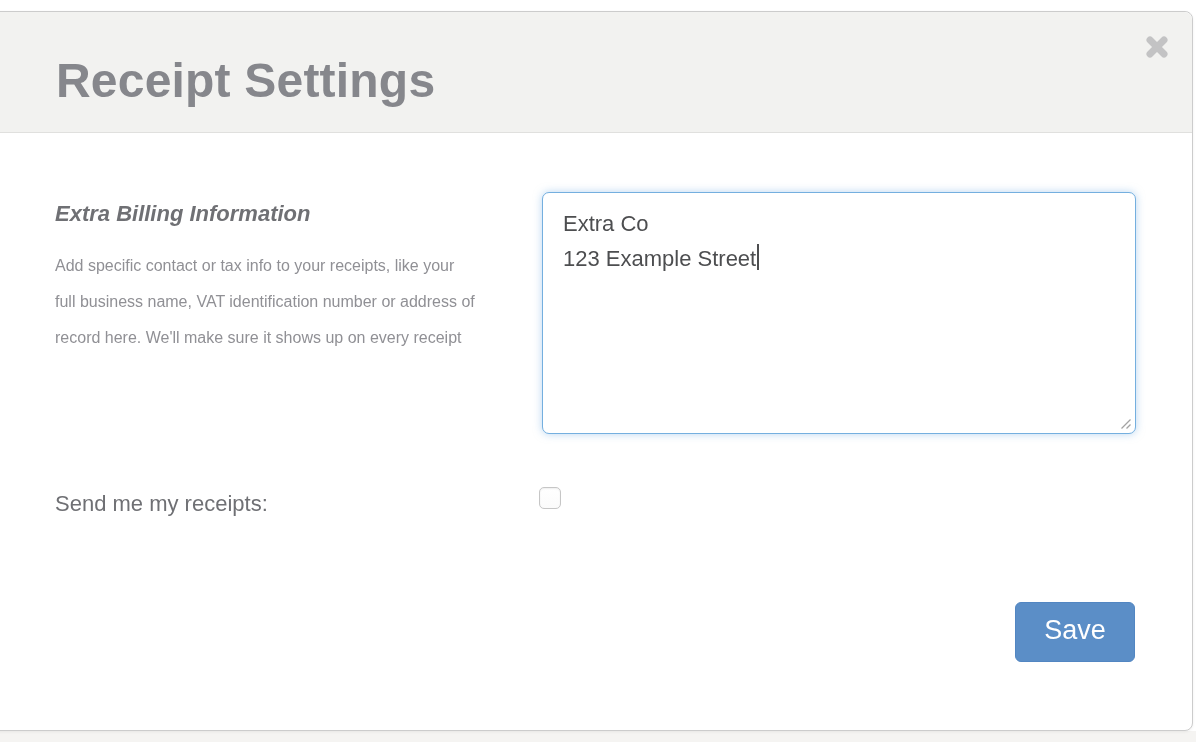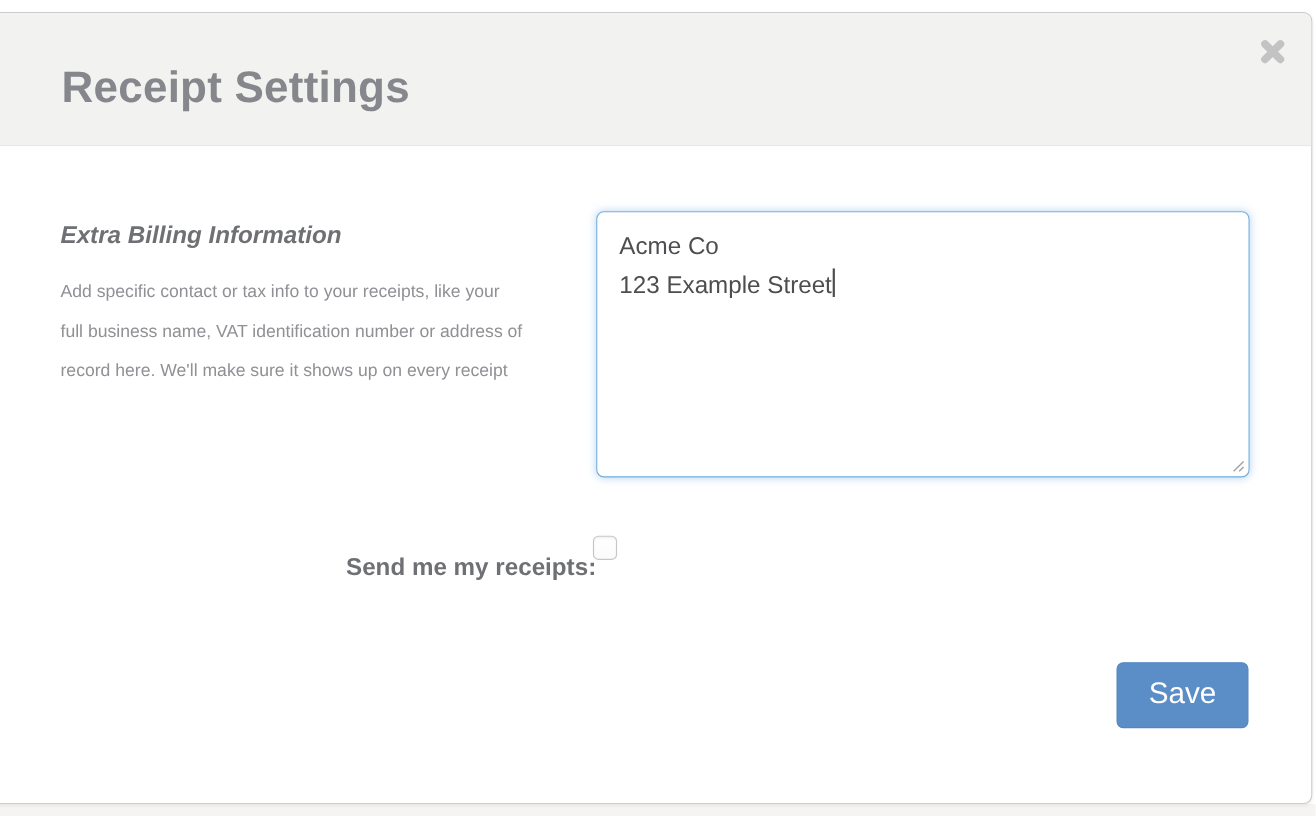--- a/index.html
+++ b/index.html
@@ -28,21 +28,21 @@
     position: relative;
     height: 121px;
     background: var(--header_bg, #f2f2f0);
     border-bottom: 1px solid var(--header_border, #e0e0de);
     border-radius: 8px 8px 0 0;
     display: flex;
     align-items: center;
     padding-left: 85px;
   }
   .modal-title {
-    font-size: 40px;
+    font-size: 48px;
     font-weight: 700;
     color: var(--title, #86878c);
     letter-spacing: 0.2px;
     margin-top: 16px;
   }
   .close-btn {
     position: absolute;
     top: 20px; right: 20px;
     width: 30px; height: 30px;
     background: transparent;
@@ -98,24 +98,23 @@
     vertical-align: -4px;
     margin-left: 1px;
   }
   .resize-handle {
     position: absolute;
     right: 3px; bottom: 3px;
   }
   .row-toggle { margin-top: 53px; }
   .toggle-label {
     font-size: 22px;
-    font-weight: 700;
+    font-weight: 400;
     color: var(--heading, #6f7074);
-    margin-top: 16px;
-    text-align: right;
+    margin-top: 4px;
   }
   .checkbox {
     appearance: none;
     -webkit-appearance: none;
     width: 22px; height: 22px;
     border: 1px solid #c6c6c6;
     border-radius: 5px;
     background: linear-gradient(#ffffff, #fbfbfb);
     box-shadow: inset 0 1px 2px rgba(0,0,0,0.07);
     cursor: pointer;
@@ -155,21 +154,21 @@
   </div>
 
   <div class="modal-body">
 
     <div class="row">
       <div>
         <div class="field-label">Extra Billing Information</div>
         <p class="field-desc">Add specific contact or tax info to your receipts, like your full business name, VAT identification number or address of record here. We'll make sure it shows up on every receipt</p>
       </div>
       <div class="textarea" role="textbox" aria-multiline="true">
-        <div class="ta-line">Acme Co</div>
+        <div class="ta-line">Extra Co</div>
         <div class="ta-line"><span>123 Example Street</span><span class="caret"></span></div>
         <svg class="resize-handle" width="14" height="14" viewBox="0 0 14 14">
           <g stroke="#a3a3a3" stroke-width="1.3">
             <line x1="12.5" y1="3.5" x2="3.5" y2="12.5"></line>
             <line x1="12.5" y1="8.5" x2="8.5" y2="12.5"></line>
           </g>
         </svg>
       </div>
     </div>
 

